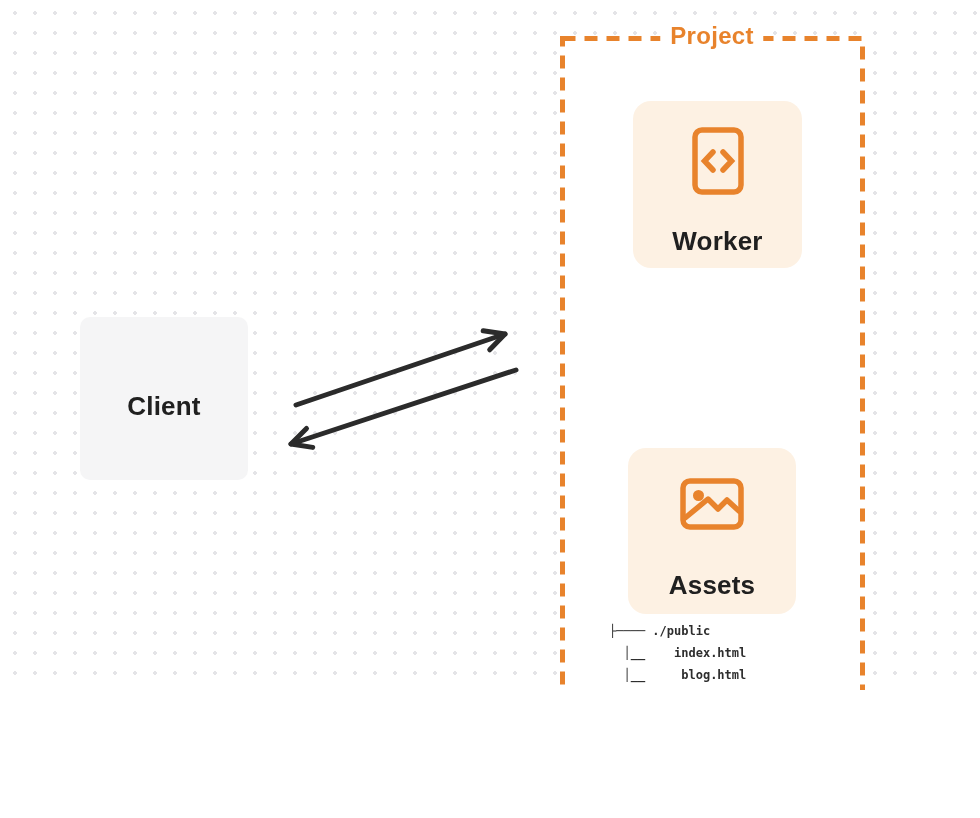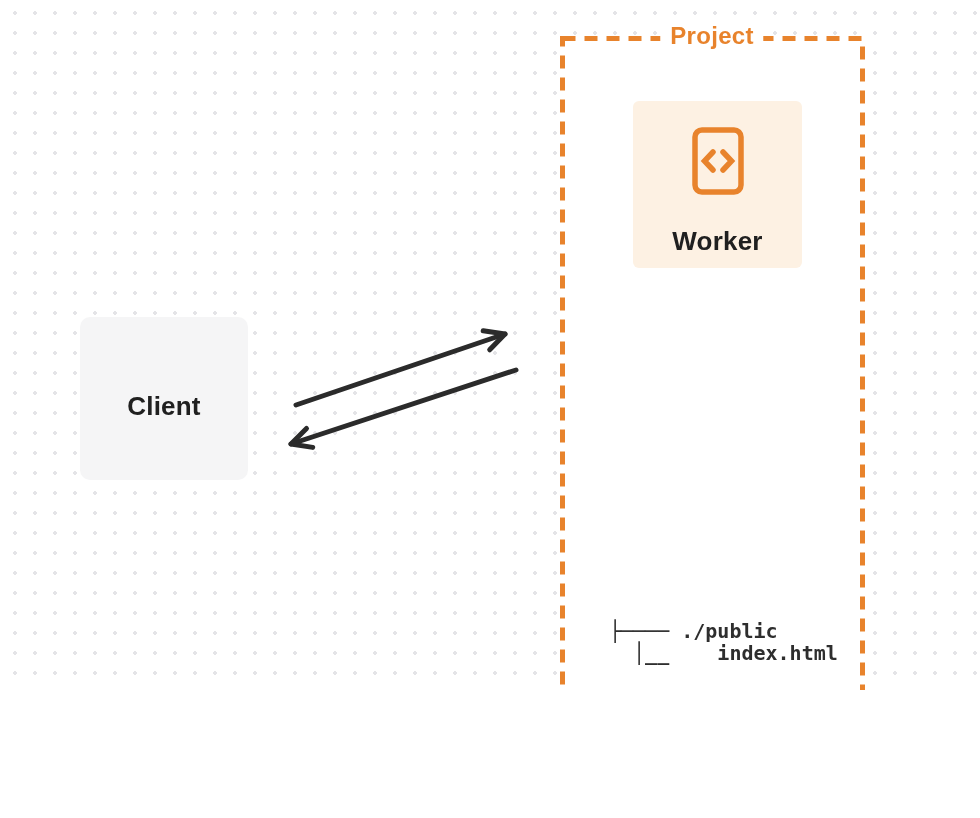--- a/index.html
+++ b/index.html
@@ -35,21 +35,21 @@
     font-weight: 700;
     letter-spacing: 0.3px;
     white-space: nowrap;
   }
 
   .card {
     position: absolute;
     display: flex;
     flex-direction: column;
     align-items: center;
-    border-radius: 6px;
+    border-radius: 18px;
   }
 
   .card .label {
     font-weight: 700;
     color: #202020;
     font-size: 26px;
     letter-spacing: 0.2px;
     margin-top: 16px;
   }
 
@@ -85,21 +85,21 @@
     font-weight: 700;
     color: #1f1f1f;
     white-space: nowrap;
   }
 
   .file-tree {
     position: absolute;
     left: 609px;
     top: 620px;
     font-family: "DejaVu Sans Mono", monospace;
-    font-size: 20px;
+    font-size: 12px;
     font-weight: 700;
     line-height: 22px;
     color: #2e2e2e;
   }
   .file-tree .tree-line { white-space: pre; }
 </style>
 </head>
 <body>
 
 <div class="canvas">
@@ -125,24 +125,35 @@
     <span>
       <svg width="52" height="68" viewBox="0 0 52 68" fill="none">
         <rect x="3" y="3" width="46" height="62" rx="7" stroke="#e8832c" stroke-width="5.5"></rect>
         <polyline points="21,25 12.5,34 21,43" stroke="#e8832c" stroke-width="5.5" stroke-linecap="round" stroke-linejoin="miter"></polyline>
         <polyline points="31,25 39.5,34 31,43" stroke="#e8832c" stroke-width="5.5" stroke-linecap="round" stroke-linejoin="miter"></polyline>
       </svg>
     </span>
     <div class="label">Worker</div>
   </div>
 
+  <div class="card assets-card">
+    <span>
+      <svg width="64" height="52" viewBox="0 0 64 52" fill="none">
+        <rect x="3" y="3" width="58" height="46" rx="7" stroke="#e8832c" stroke-width="5.5"></rect>
+        <circle cx="18.5" cy="17.5" r="5.5" fill="#e8832c"></circle>
+        <polyline points="5,40 28,21 38,31 47,22 59,33" stroke="#e8832c" stroke-width="5.5" fill="none" stroke-linecap="round" stroke-linejoin="round"></polyline>
+      </svg>
+    </span>
+    <div class="label">Assets</div>
+  </div>
 
   <div class="file-tree">
     <div class="tree-line">├──── ./public</div>
     <div class="tree-line">  │__    index.html</div>
+    <div class="tree-line">  │__     blog.html</div>
   </div>
 
   <div class="card client-card">
     <div class="label">Client</div>
   </div>
 
 
 </div>
 
 </body></html>

